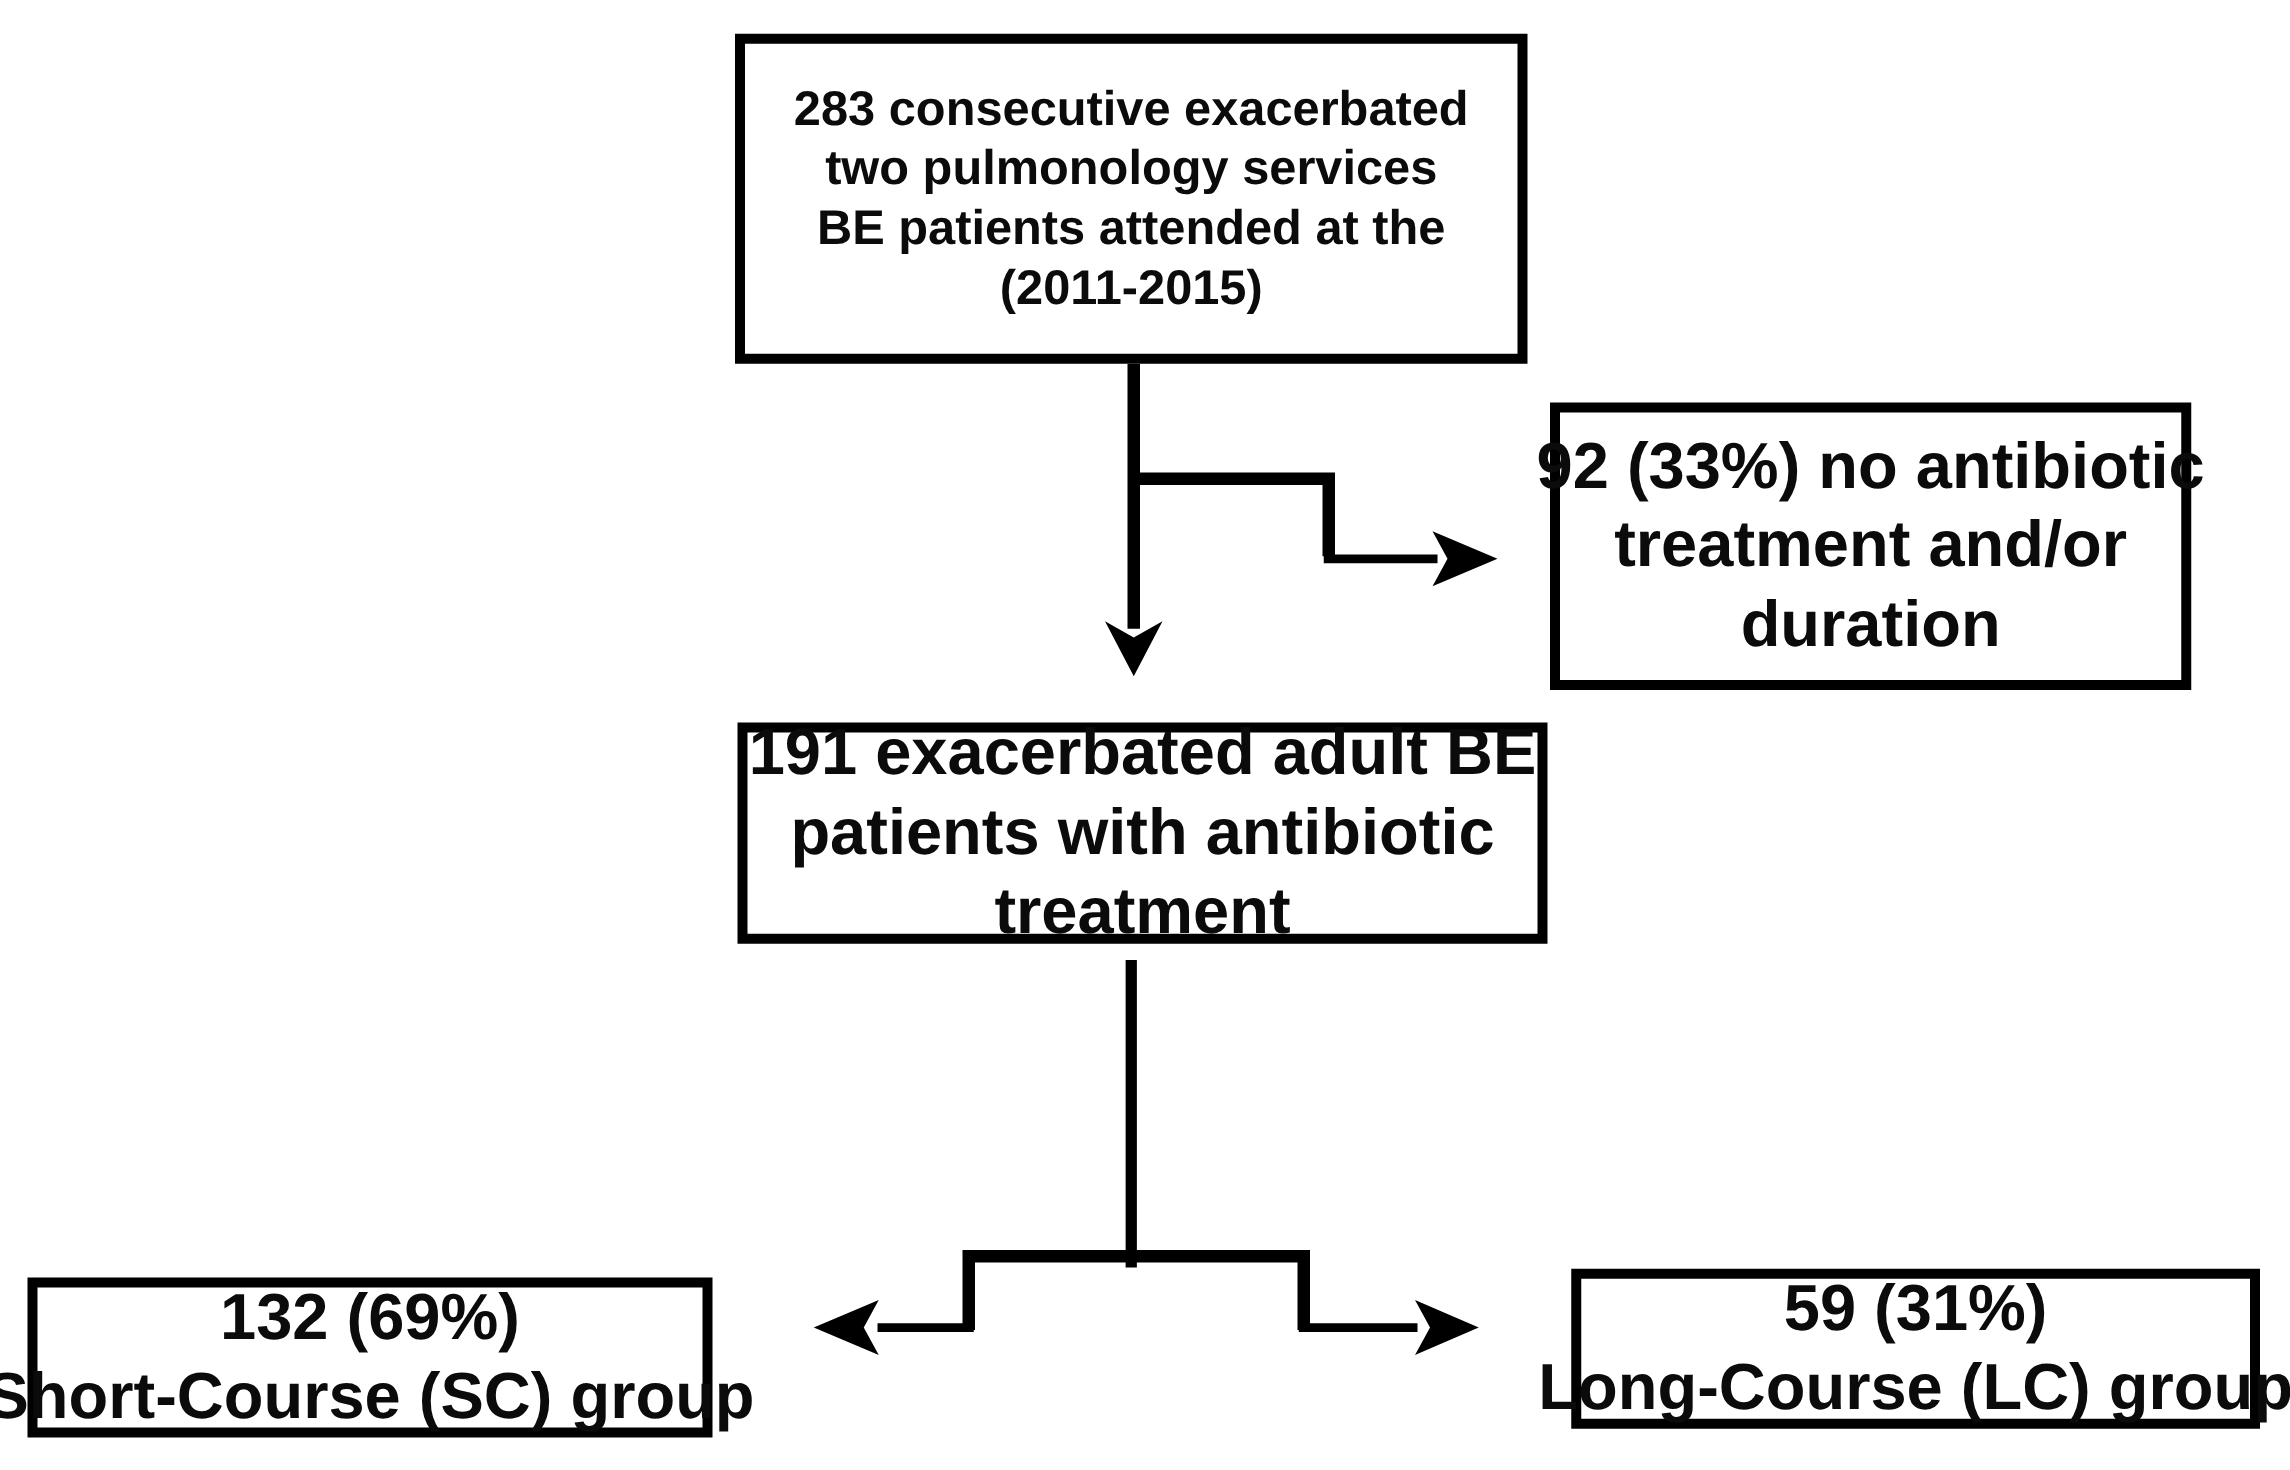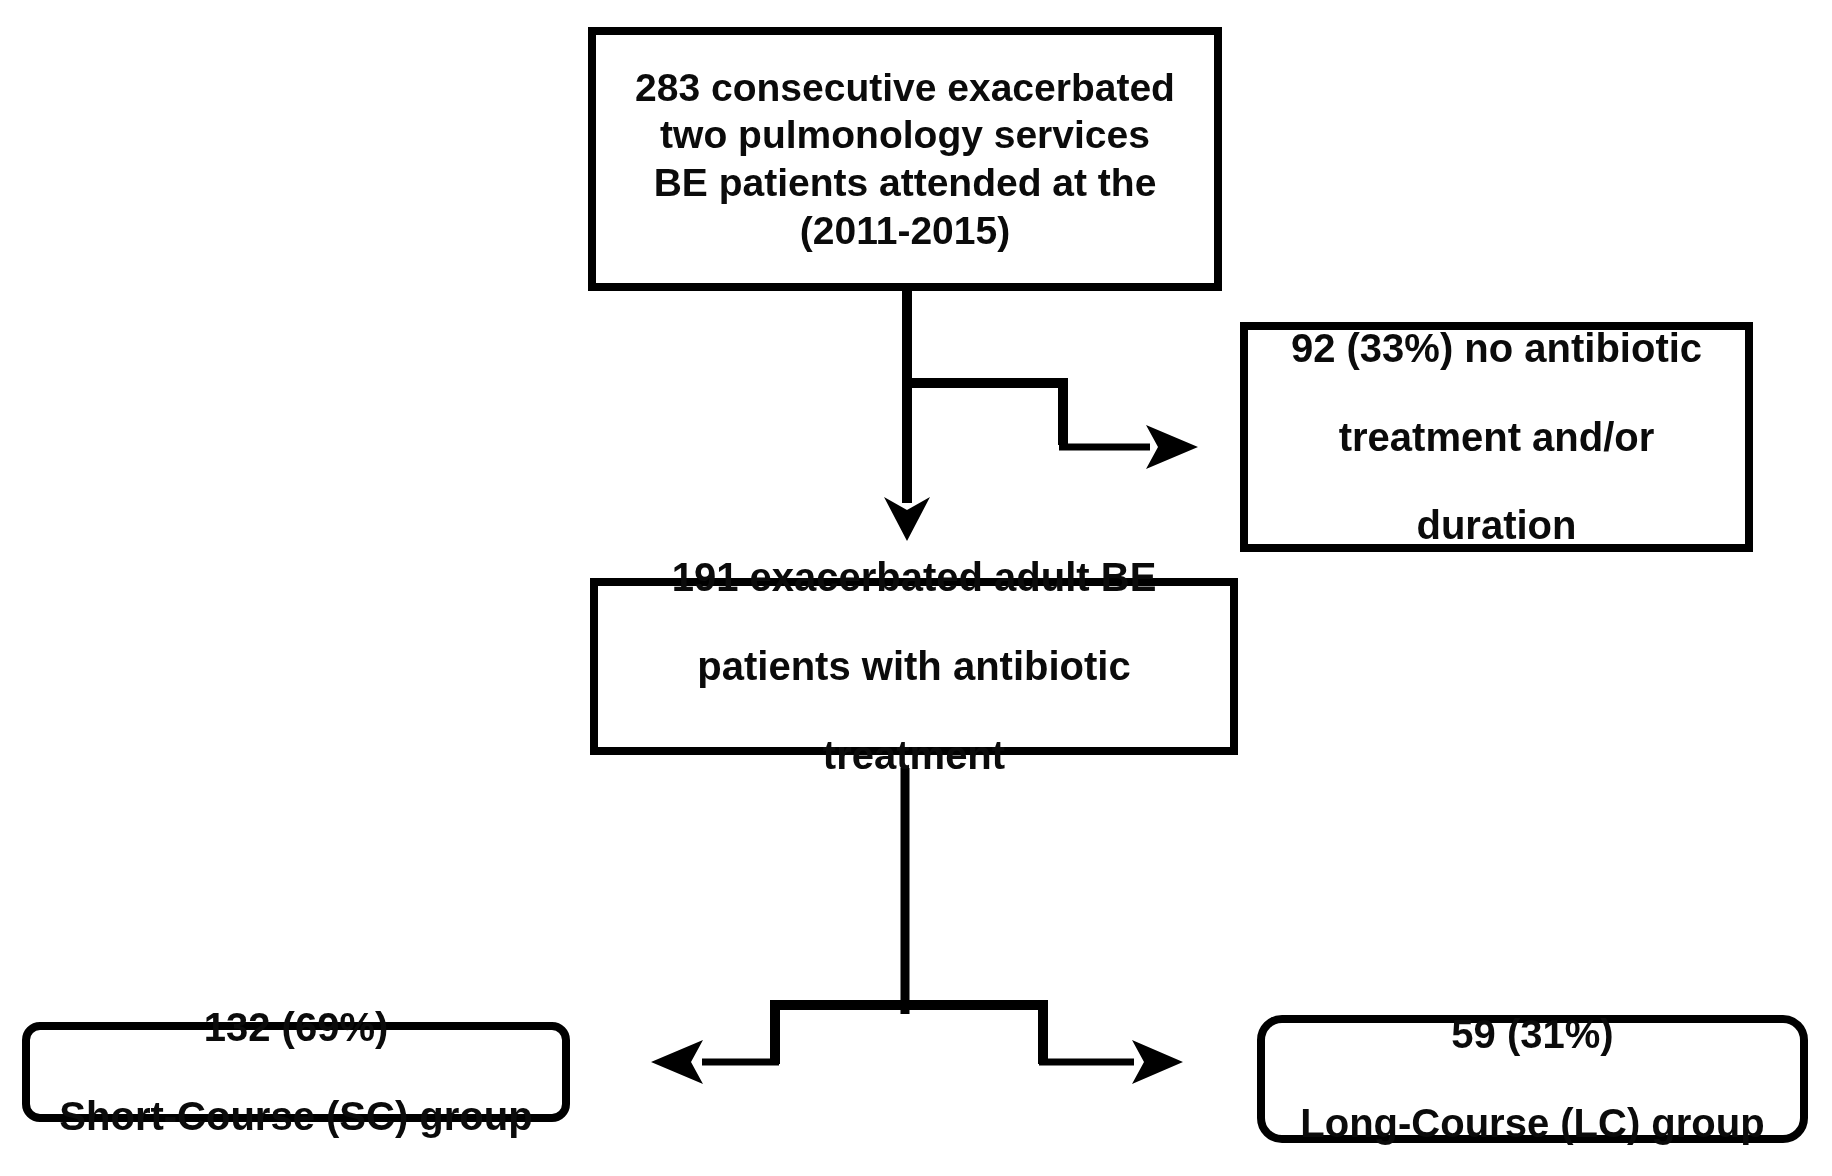--- a/index.html
+++ b/index.html
@@ -46,21 +46,21 @@
     align-items: center;
     justify-content: center;
     text-align: center;
     font-weight: 700;
     color: #0b0b0b;
     line-height: 1.22;
   }
   .node .line {
     white-space: nowrap;
   }
-  .fs40 { font-size: 40px; gap: 40px; }
+  .fs40 { font-size: 52px; }
   .fs39 { font-size: 39px; }
 </style>
 </head>
 <body>
 
 <div class="stage">
 
   <svg class="connectors" viewBox="0 0 1832 1176" xmlns="http://www.w3.org/2000/svg">
 
     <path class="ln w10" d="M907 266 V503"></path>
@@ -93,23 +93,23 @@
     <div class="line">treatment and/or</div>
     <div class="line">duration</div>
   </div>
 
   <div class="node fs40" style="left:590px; top:578px; width:648px; height:177px;">
     <div class="line">191 exacerbated adult BE</div>
     <div class="line">patients with antibiotic</div>
     <div class="line">treatment</div>
   </div>
 
-  <div class="node fs40" style="left:22px; top:1022px; width:548px; height:100px;border-radius:18px;">
+  <div class="node fs40" style="left:22px; top:1022px; width:548px; height:128px;">
     <div class="line">132 (69%)</div>
     <div class="line">Short-Course (SC) group</div>
   </div>
 
-  <div class="node fs40" style="left:1257px; top:1015px; width:551px; height:128px;border-radius:25px;">
+  <div class="node fs40" style="left:1257px; top:1015px; width:551px; height:128px;">
     <div class="line">59 (31%)</div>
     <div class="line">Long-Course (LC) group</div>
   </div>
 
 </div>
 
 </body></html>

